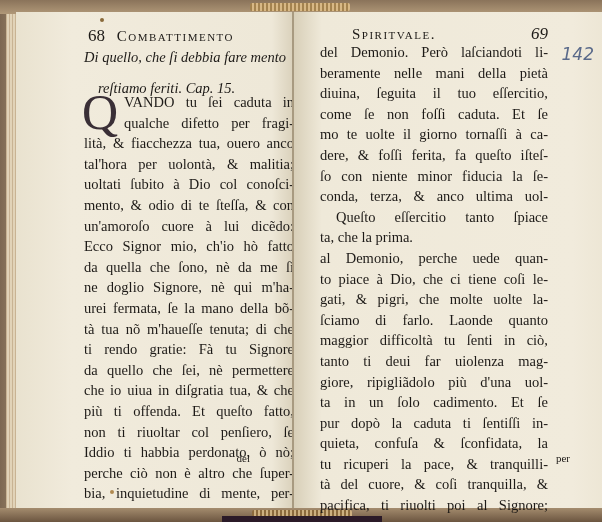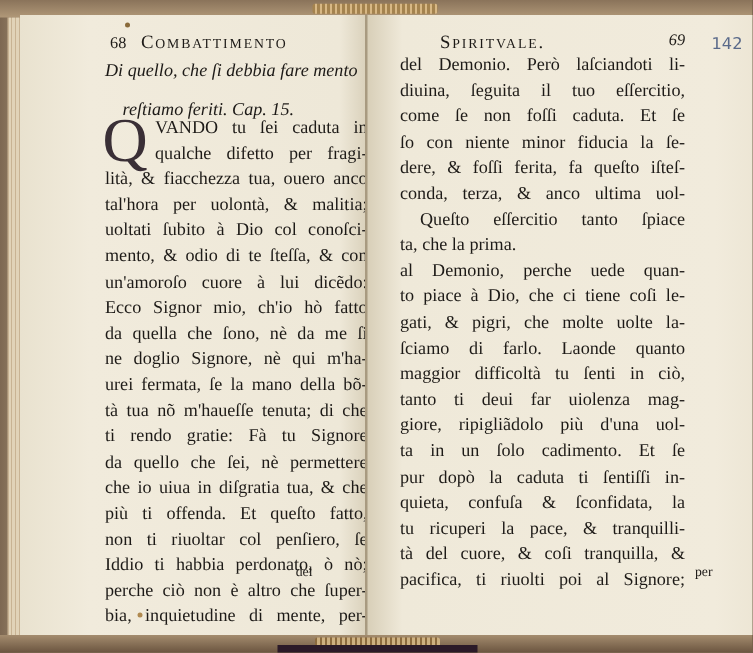--- a/index.html
+++ b/index.html
@@ -12,38 +12,38 @@
   .headband.bottom::after{content:"";position:absolute;left:-30px;right:-30px;top:6px;height:8px;background:#2b1a28;}
   .edges-left{position:absolute;left:6px;top:14px;bottom:14px;width:12px;background:repeating-linear-gradient(90deg,#c8b393 0 1px,#e1d3b8 1px 3px);}
   .edges-right{position:absolute;right:6px;top:14px;bottom:14px;width:16px;background:repeating-linear-gradient(90deg,#c8b393 0 1px,#e1d3b8 1px 3px);}
   .page{position:absolute;top:12px;bottom:14px;background:#efe9d9;box-sizing:border-box;}
   .page.left{left:16px;width:278px;background:linear-gradient(90deg,#e9e2cf 0%,#f1ebdc 20%,#eee8d8 92%,#d9d0ba 100%);}
   .page.right{left:294px;width:348px;background:linear-gradient(90deg,#d8cfb8 0%,#efe9d9 8%,#f1ebdc 80%,#e8e0cc 100%);padding-left:48px;}
   .gutter{position:absolute;left:292px;top:12px;bottom:14px;width:3px;background:#a89a80;}
   .header{position:absolute;font-size:15px;color:#1d1a17;white-space:nowrap;}
   .left .header{left:72px;top:14px;}
   .right .header{left:58px;top:14px;width:196px;}
-  .pnum{font-size:13px;font-style:italic;}
+  .pnum{font-size:17px;font-style:italic;}
   .left .pnum{margin-right:8px;font-style:normal;}
   .right .pnum{position:absolute;right:0;top:-2px;}
   .smallcaps{font-variant:small-caps;letter-spacing:1.5px;margin-top:44px;}
   .title{position:absolute;left:68px;top:36px;width:210px;font-style:italic;font-size:14.5px;line-height:19px;color:#1d1a17;}
   .title .l2{padding-left:14px;margin-top:12px;}
   .text{position:absolute;font-size:14.5px;line-height:20.6px;color:#1d1a17;white-space:nowrap;}
   .left .text{left:68px;top:80px;width:210px;}
   .right .text{left:26px;top:30px;width:228px;}
   .line{height:20.6px;text-align:justify;text-align-last:justify;font-family:Liberation Serif, serif;}
   .line.last{text-align-last:left;}
   .line.indent{padding-left:16px;}
   .dropline{padding-left:40px;}
   .dropcap{position:absolute;left:-2px;top:-2px;font-size:50px;line-height:44px;color:#3a2f36;font-family:"Liberation Serif",serif;}
   .catch{position:absolute;font-size:11px;color:#1d1a17;}
   .left .catch{right:44px;top:440px;}
   .right .catch{right:72px;top:440px;}
-  .pencil{position:absolute;right:48px;top:16px;font-family:"DejaVu Sans",sans-serif;font-size:13px;color:#5a6a8a;}
+  .pencil{position:absolute;right:48px;top:32px;font-family:"DejaVu Sans",sans-serif;font-style:italic;font-size:17px;color:#5a6a8a;}
   .spot{position:absolute;width:4px;height:4px;border-radius:50%;background:#8a6a3a;}
 </style>
 </head>
 <body>
 
 <div class="backdrop"></div>
 <div class="cover-top"></div>
 <div class="cover-bottom"></div>
 <div class="headband"></div>
 <div class="headband bottom"></div>
@@ -91,24 +91,26 @@
 <div class="gutter"></div>
 
 <div class="page right">
   <div class="header">
     <span class="smallcaps">Spiritvale.</span>
     <span class="pnum">69</span>
   </div>
   <div class="pencil">142</div>
   <div class="text">
     <div class="line">del Demonio. Però laſciandoti li-</div>
+    <div class="line">beramente nelle mani della pietà</div>
     <div class="line">diuina, ſeguita il tuo eſſercitio,</div>
     <div class="line">come ſe non foſſi caduta. Et ſe</div>
+    <div class="line">mo te uolte il giorno tornaſſi à ca-</div>
+    <div class="line">dere, &amp; foſſi ferita, fa queſto iſteſ-</div>
     <div class="line">ſo con niente minor fiducia la ſe-</div>
-    <div class="line">dere, &amp; foſſi ferita, fa queſto iſteſ-</div>
     <div class="line">conda, terza, &amp; anco ultima uol-</div>
     <div class="line indent">Queſto eſſercitio tanto ſpiace</div>
     <div class="line last">ta, che la prima.</div>
     <div class="line">al Demonio, perche uede quan-</div>
     <div class="line">to piace à Dio, che ci tiene coſi le-</div>
     <div class="line">gati, &amp; pigri, che molte uolte la-</div>
     <div class="line">ſciamo di farlo. Laonde quanto</div>
     <div class="line">maggior difficoltà tu ſenti in ciò,</div>
     <div class="line">tanto ti deui far uiolenza mag-</div>
     <div class="line">giore, ripigliãdolo più d'una uol-</div>

